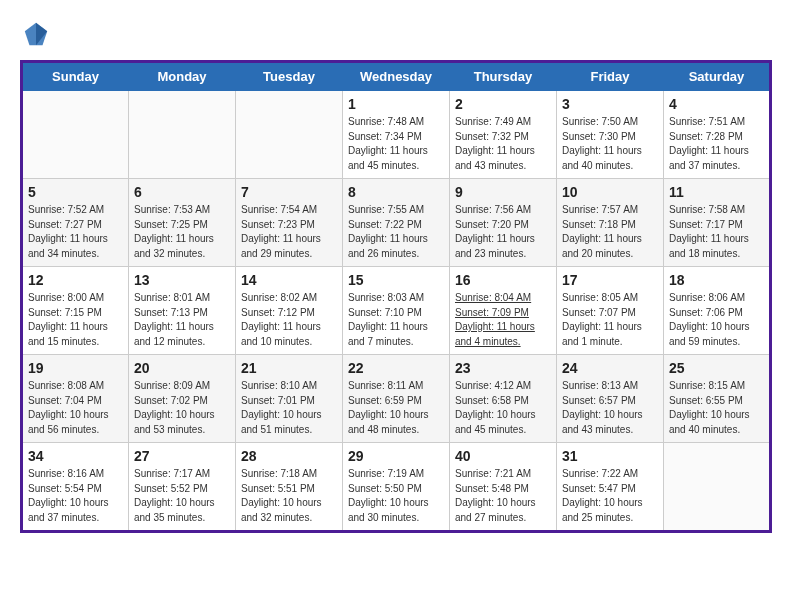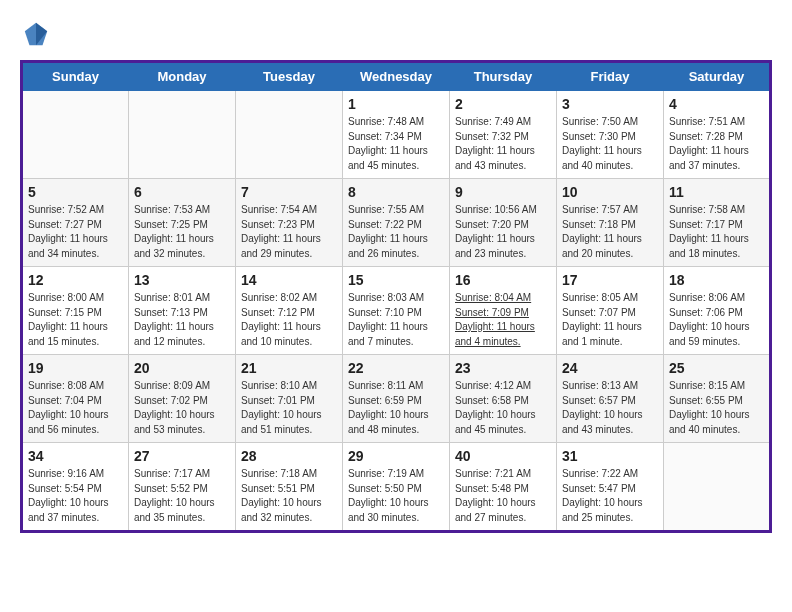--- a/index.html
+++ b/index.html
@@ -180,21 +180,21 @@
         </td>
         <td>
           <div class="day-number">8</div>
           <div class="day-info" style="white-space: pre-line;">Sunrise: 7:55 AM
 Sunset: 7:22 PM
 Daylight: 11 hours
 and 26 minutes.</div>
         </td>
         <td>
           <div class="day-number">9</div>
-          <div class="day-info" style="white-space: pre-line;">Sunrise: 10:56 AM
+          <div class="day-info" style="white-space: pre-line;">Sunrise: 7:56 AM
 Sunset: 7:20 PM
 Daylight: 11 hours
 and 23 minutes.</div>
         </td>
         <td>
           <div class="day-number">10</div>
           <div class="day-info" style="white-space: pre-line;">Sunrise: 7:57 AM
 Sunset: 7:18 PM
 Daylight: 11 hours
 and 20 minutes.</div>
@@ -305,21 +305,21 @@
           <div class="day-number">25</div>
           <div class="day-info" style="white-space: pre-line;">Sunrise: 8:15 AM
 Sunset: 6:55 PM
 Daylight: 10 hours
 and 40 minutes.</div>
         </td>
       </tr>
       <tr>
         <td>
           <div class="day-number">34</div>
-          <div class="day-info" style="white-space: pre-line;">Sunrise: 9:16 AM
+          <div class="day-info" style="white-space: pre-line;">Sunrise: 8:16 AM
 Sunset: 5:54 PM
 Daylight: 10 hours
 and 37 minutes.</div>
         </td>
         <td>
           <div class="day-number">27</div>
           <div class="day-info" style="white-space: pre-line;">Sunrise: 7:17 AM
 Sunset: 5:52 PM
 Daylight: 10 hours
 and 35 minutes.</div>

